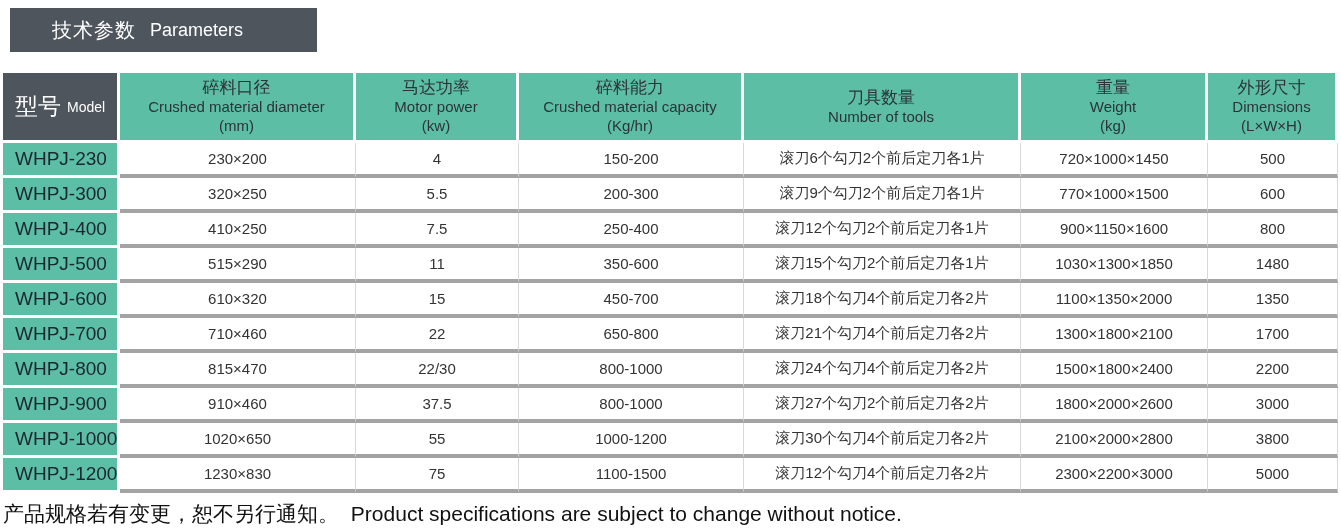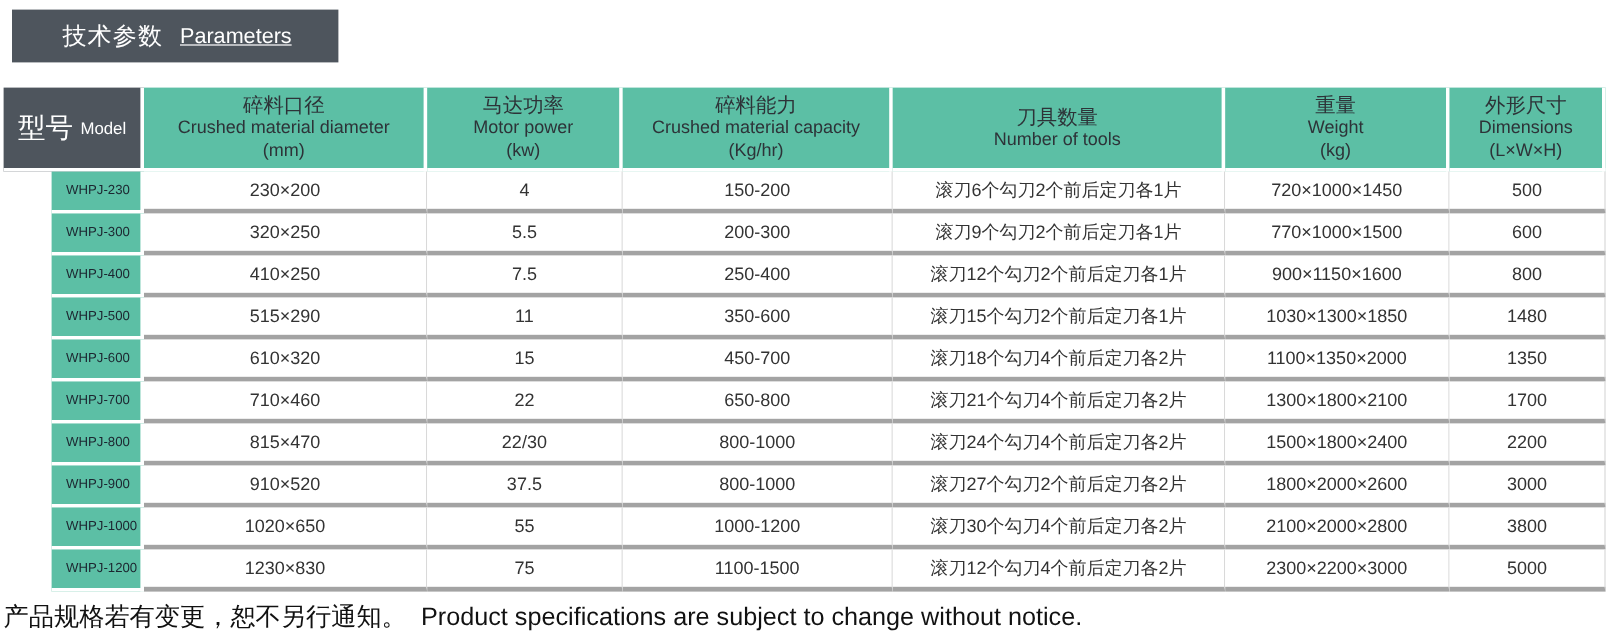--- a/index.html
+++ b/index.html
@@ -6,28 +6,28 @@
   html, body {
     margin: 0; padding: 0;
     width: 1341px; height: 528px;
     background: #ffffff;
     font-family: "Liberation Sans", "DejaVu Sans", sans-serif;
     overflow: hidden;
   }
   
   .title-box {
     margin: 8px 0 0 10px;
-    width: 272px; height: 44px;
+    width: 307px; height: 44px;
     background: #4e555d;
     color: #ffffff;
     display: flex; align-items: center;
     padding-left: 42px;
   }
   .title-zh { font-size: 20px; letter-spacing: 1px; }
-  .title-en { font-size: 18px; margin-left: 14px; text-decoration: underline; }
+  .title-en { font-size: 18px; margin-left: 14px; }
 
   
   .param-grid {
     margin: 21px 0 0 3px;
     width: 1335px;
     display: grid;
     grid-template-columns: 117px 236px 163px 225px 277px 187px 130px;
     grid-template-rows: 70px;
     grid-auto-rows: 35px;
   }
@@ -48,22 +48,22 @@
     flex-direction: column; line-height: 1.25;
     border-right: 3px solid #ffffff; border-bottom: 3px solid #ffffff;
   }
   .h-cell .h-zh { font-size: 17px; }
   .h-cell .h-en { font-size: 15px; }
   .h-cell .h-unit { font-size: 15px; }
   
   .model-cell {
     background: #5cbfa5; color: #1c2630;
     justify-content: flex-start; padding-left: 12px;
-    font-size: 11px;
-    border-right: 3px solid #ffffff; border-bottom: 3px solid #ffffff; margin-left: 40px;
+    font-size: 19px;
+    border-right: 3px solid #ffffff; border-bottom: 3px solid #ffffff;
   }
   
   .data-cell {
     background: #ffffff; color: #333333;
     font-size: 15px;
     border-right: 1px solid #d9d9d9; border-bottom: 4px solid #a3a3a3;
   }
   
   .footnote {
     margin: 7px 0 0 3px;
@@ -159,21 +159,21 @@
     <div class="cell data-cell">1300×1800×2100</div>
     <div class="cell data-cell">1700</div>
     <div class="cell model-cell">WHPJ-800</div>
     <div class="cell data-cell">815×470</div>
     <div class="cell data-cell">22/30</div>
     <div class="cell data-cell">800-1000</div>
     <div class="cell data-cell">滚刀24个勾刀4个前后定刀各2片</div>
     <div class="cell data-cell">1500×1800×2400</div>
     <div class="cell data-cell">2200</div>
     <div class="cell model-cell">WHPJ-900</div>
-    <div class="cell data-cell">910×520</div>
+    <div class="cell data-cell">910×460</div>
     <div class="cell data-cell">37.5</div>
     <div class="cell data-cell">800-1000</div>
     <div class="cell data-cell">滚刀27个勾刀2个前后定刀各2片</div>
     <div class="cell data-cell">1800×2000×2600</div>
     <div class="cell data-cell">3000</div>
     <div class="cell model-cell">WHPJ-1000</div>
     <div class="cell data-cell">1020×650</div>
     <div class="cell data-cell">55</div>
     <div class="cell data-cell">1000-1200</div>
     <div class="cell data-cell">滚刀30个勾刀4个前后定刀各2片</div>

